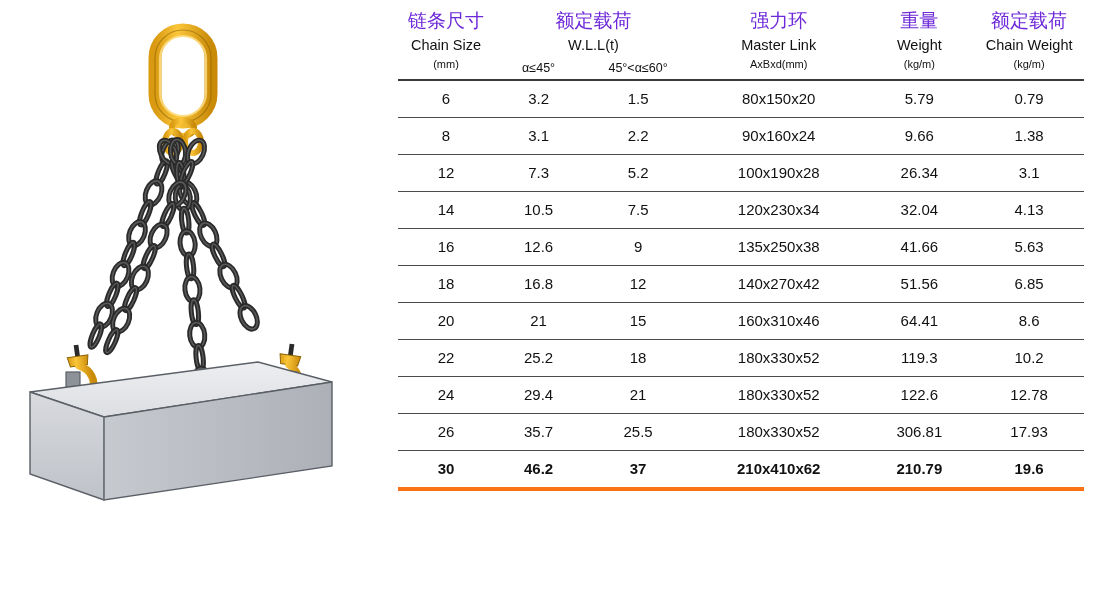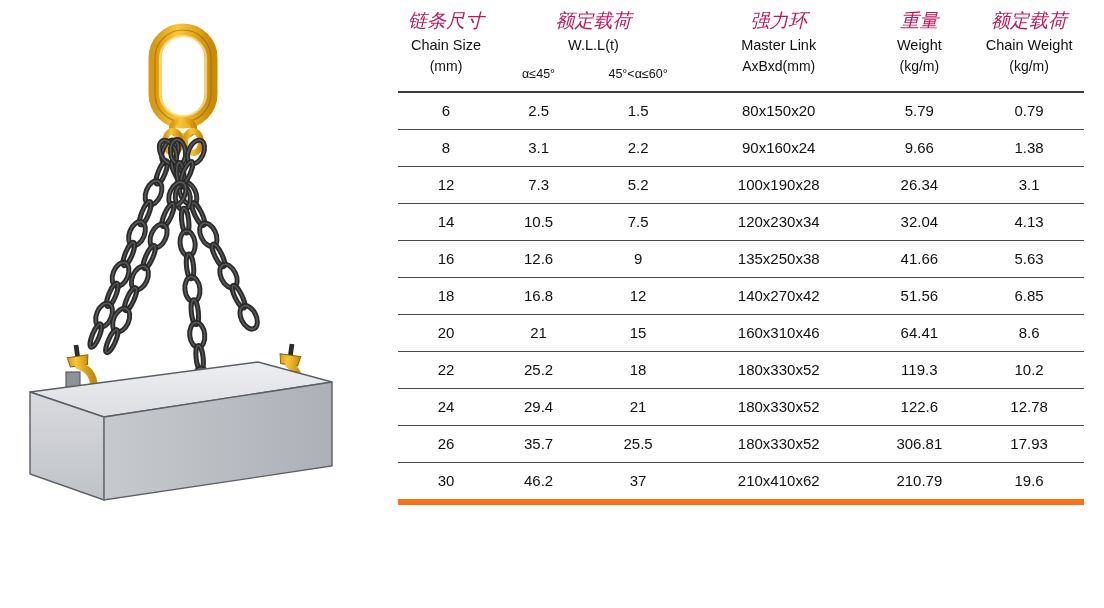--- a/index.html
+++ b/index.html
@@ -47,53 +47,53 @@
   }
   table.spec th, table.spec td {
     text-align: center;
     vertical-align: middle;
     font-weight: normal;
   }
   
   .hdr-cn {
     font-size: 19px;
     font-weight: bold;
-    color: #be185d;
+    color: #6d28d9;
     padding-bottom: 2px;
     line-height: 1.25;
-    font-style: italic;
   }
   .hdr-en {
     font-size: 14.5px;
     color: #111;
     line-height: 1.3;
   }
   .hdr-sub {
-    font-size: 14px;
+    font-size: 11px;
     color: #111;
     line-height: 1.3;
-    padding-bottom: 16px;
+    padding-bottom: 8px;
   }
   .hdr-group-sub {
     font-size: 12.5px;
     color: #111;
     line-height: 1.3;
     padding-bottom: 0;
   }
   thead tr.head-bottom th {
     border-bottom: 2px solid #3a3a3a;
   }
   tbody td {
     font-size: 15px;
     padding: 9.5px 2px;
     border-bottom: 1.3px solid #4a4a4a;
     color: #111;
   }
   tbody tr:last-child td {
-    border-bottom: 6px solid #f97316;
+    border-bottom: 4px solid #f97316;
+    font-weight: bold;
   }
   .col-size { width: 14%; }
   .col-wll1 { width: 13%; }
   .col-wll2 { width: 16%; }
   .col-link { width: 25%; }
   .col-weight { width: 16%; }
   .col-chainweight { width: 16%; }
 </style>
 </head>
 <body>
@@ -353,21 +353,21 @@
           <th class="hdr-group-sub">α≤45°</th>
           <th class="hdr-group-sub">45°&lt;α≤60°</th>
           <th class="hdr-sub">AxBxd(mm)</th>
           <th class="hdr-sub">(kg/m)</th>
           <th class="hdr-sub">(kg/m)</th>
         </tr>
       </thead>
       <tbody>
         <tr>
           <td>6</td>
-          <td>2.5</td>
+          <td>3.2</td>
           <td>1.5</td>
           <td>80x150x20</td>
           <td>5.79</td>
           <td>0.79</td>
         </tr>
         <tr>
           <td>8</td>
           <td>3.1</td>
           <td>2.2</td>
           <td>90x160x24</td>

